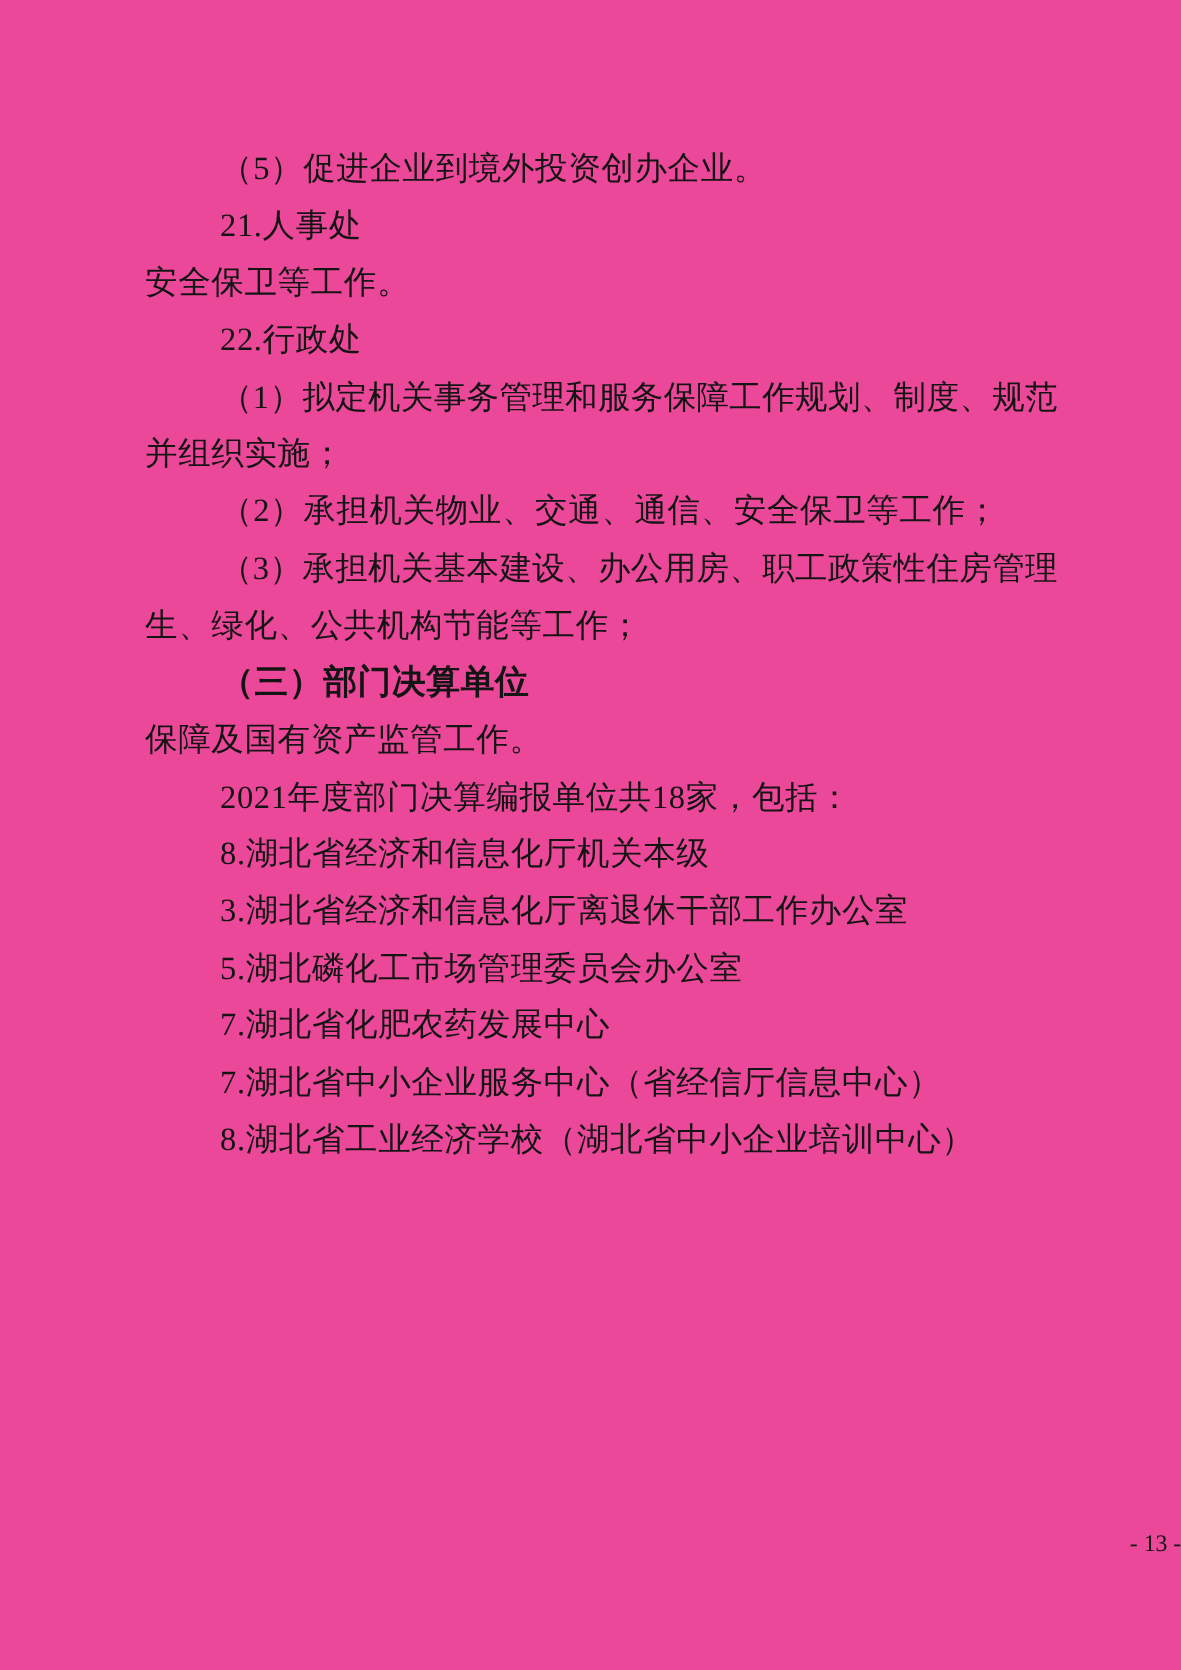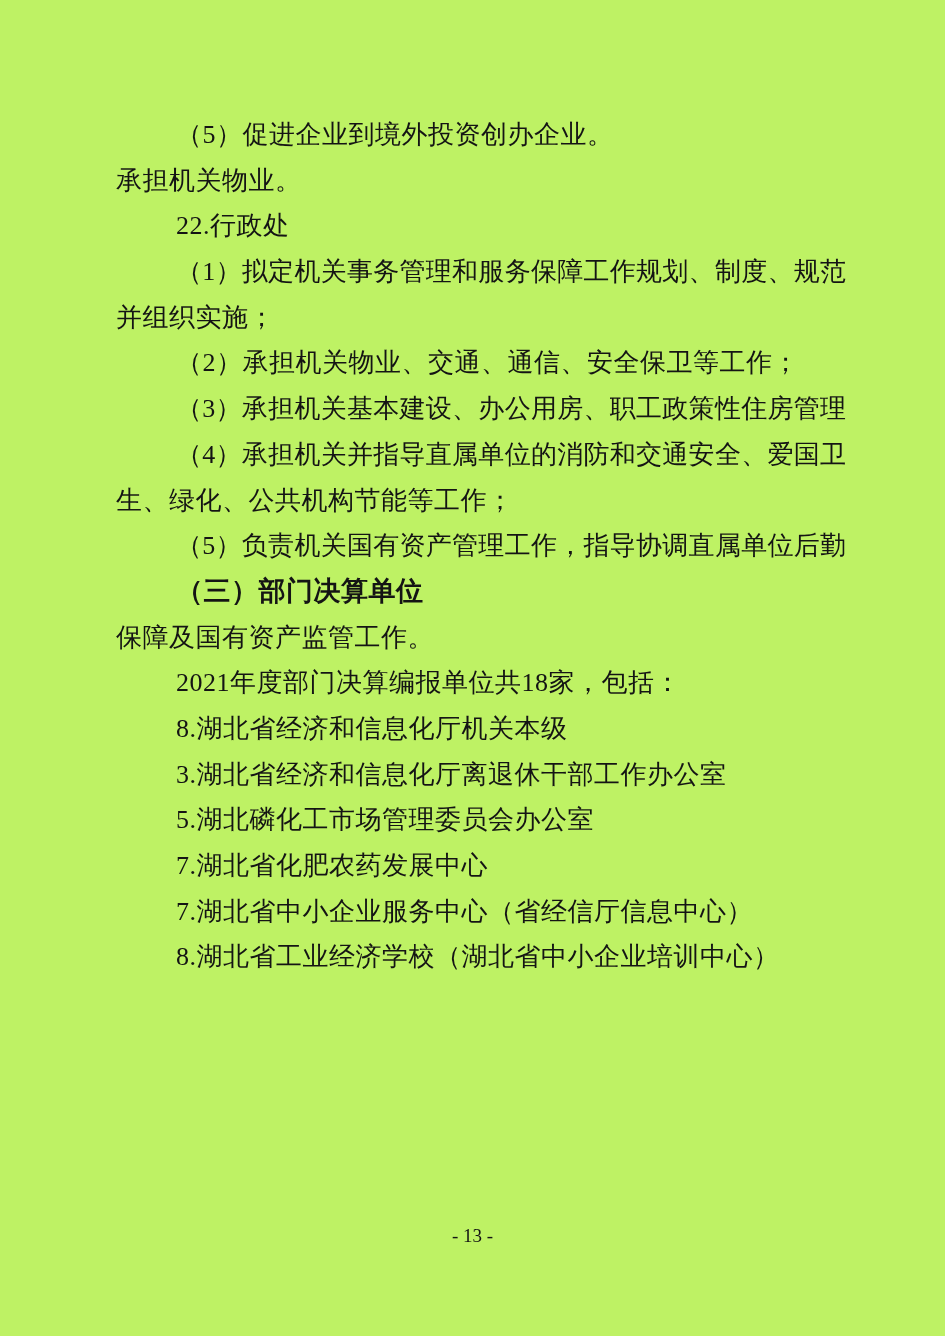--- a/index.html
+++ b/index.html
@@ -4,21 +4,21 @@
 <style>
   html, body {
     margin: 0;
     padding: 0;
     background: #ffffff;
   }
   .page {
     position: relative;
     width: 945px;
     height: 1336px;
-    background: #bef264;
+    background: #ec4899;
     overflow: hidden;
     font-family: "Liberation Serif", "DejaVu Serif", serif;
     color: #141414;
   }
   .content {
     position: absolute;
     left: 116px;
     top: 112px;
     width: 730px;
   }
@@ -40,41 +40,40 @@
   }
   .ln.heading {
     font-weight: 700;
     font-size: 27px;
   }
   .footer {
     position: absolute;
     top: 1224px;
     left: 0;
     width: 100%;
-    text-align: center;
+    text-align: right;
     font-size: 19px;
     line-height: 24px;
     color: #141414;
   }
 </style>
 </head>
 <body>
 
 <div class="page">
   <div class="content">
     <div class="ln ind">（5）促进企业到境外投资创办企业。</div>
-    <div class="ln">承担机关物业。</div>
+    <div class="ln ind">21.人事处</div>
+    <div class="ln">安全保卫等工作。</div>
     <div class="ln ind">22.行政处</div>
     <div class="ln ind fill">（1）拟定机关事务管理和服务保障工作规划、制度、规范</div>
     <div class="ln">并组织实施；</div>
     <div class="ln ind">（2）承担机关物业、交通、通信、安全保卫等工作；</div>
     <div class="ln ind fill">（3）承担机关基本建设、办公用房、职工政策性住房管理</div>
-    <div class="ln ind fill">（4）承担机关并指导直属单位的消防和交通安全、爱国卫</div>
     <div class="ln">生、绿化、公共机构节能等工作；</div>
-    <div class="ln ind fill">（5）负责机关国有资产管理工作，指导协调直属单位后勤</div>
     <div class="ln ind heading">（三）部门决算单位</div>
     <div class="ln">保障及国有资产监管工作。</div>
     <div class="ln ind">2021年度部门决算编报单位共18家，包括：</div>
     <div class="ln ind">8.湖北省经济和信息化厅机关本级</div>
     <div class="ln ind">3.湖北省经济和信息化厅离退休干部工作办公室</div>
     <div class="ln ind">5.湖北磷化工市场管理委员会办公室</div>
     <div class="ln ind">7.湖北省化肥农药发展中心</div>
     <div class="ln ind">7.湖北省中小企业服务中心（省经信厅信息中心）</div>
     <div class="ln ind">8.湖北省工业经济学校（湖北省中小企业培训中心）</div>
   </div>

